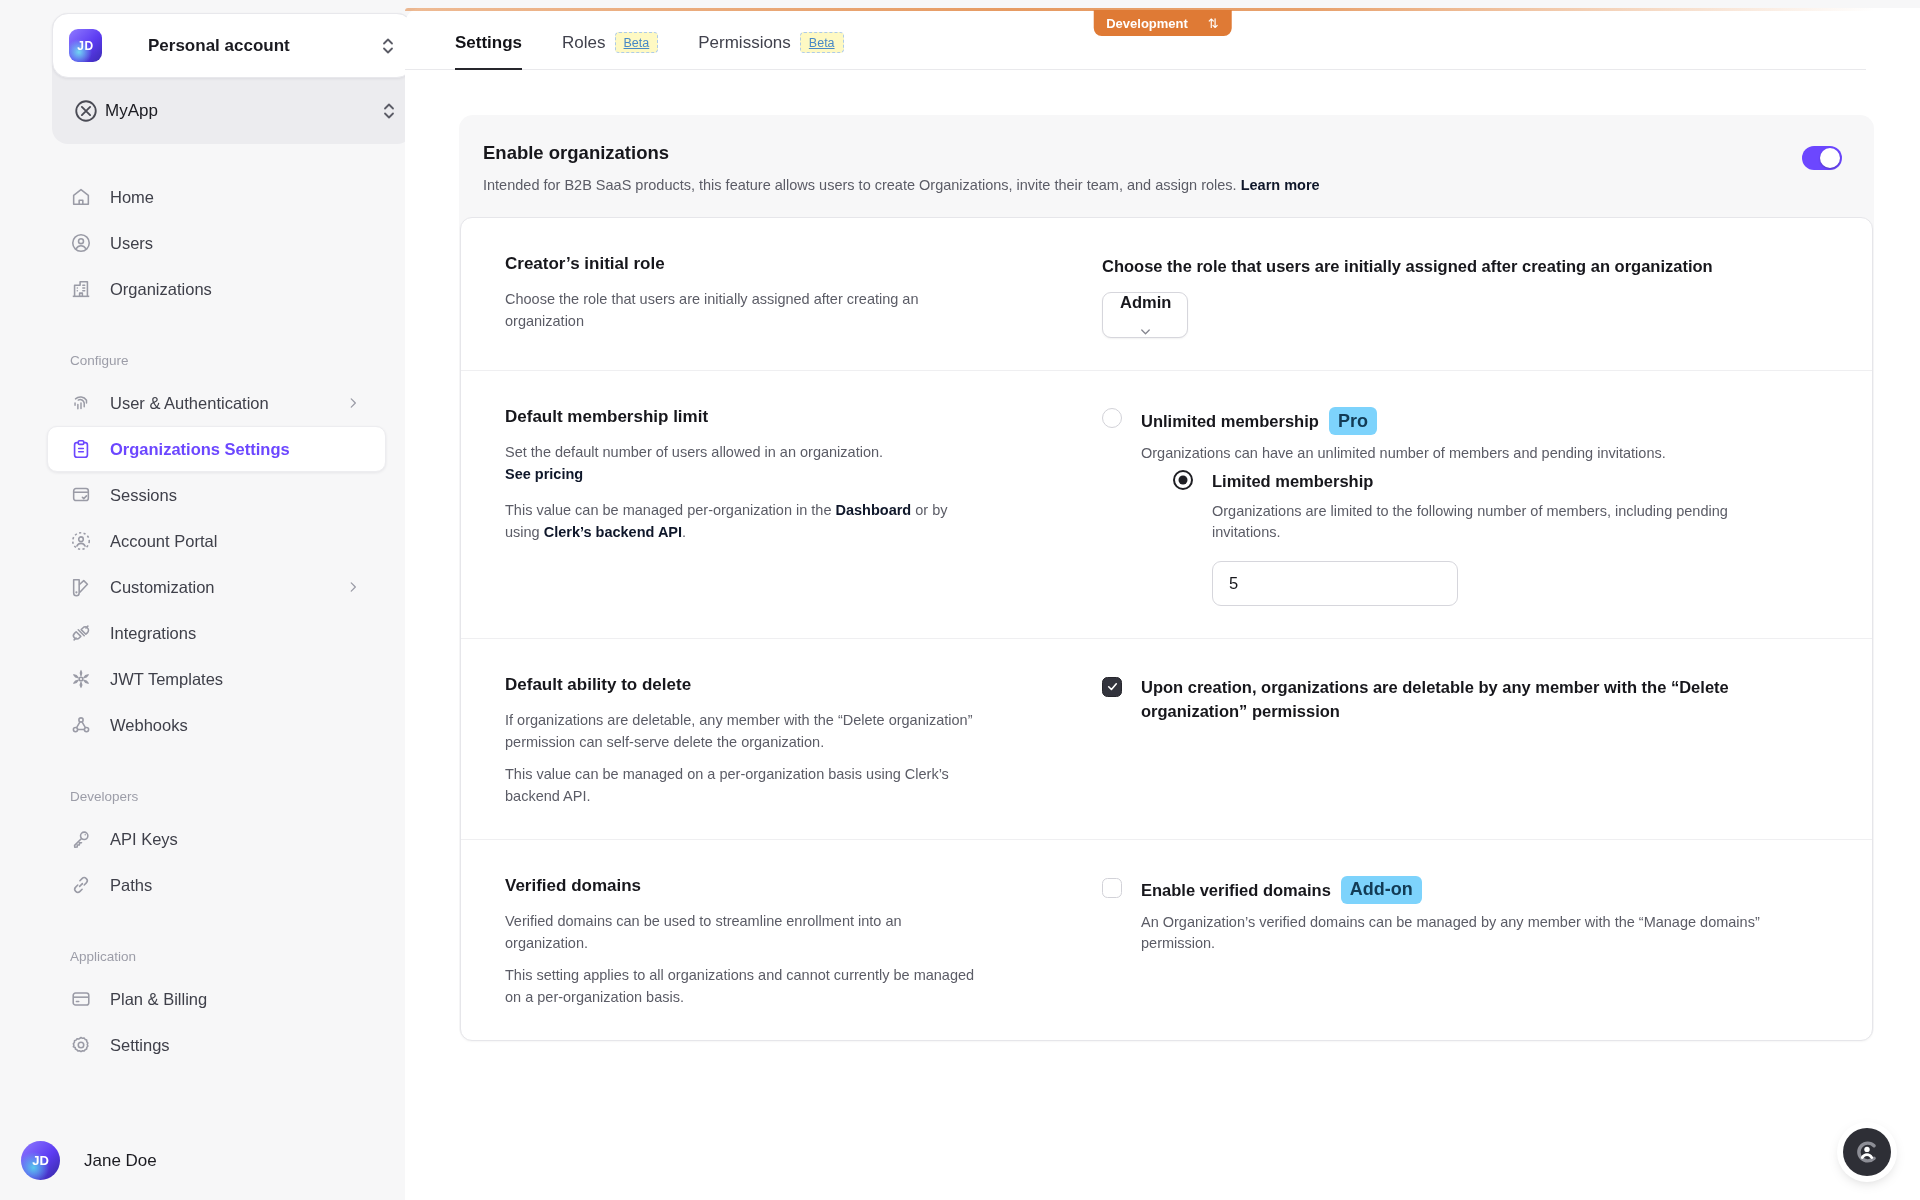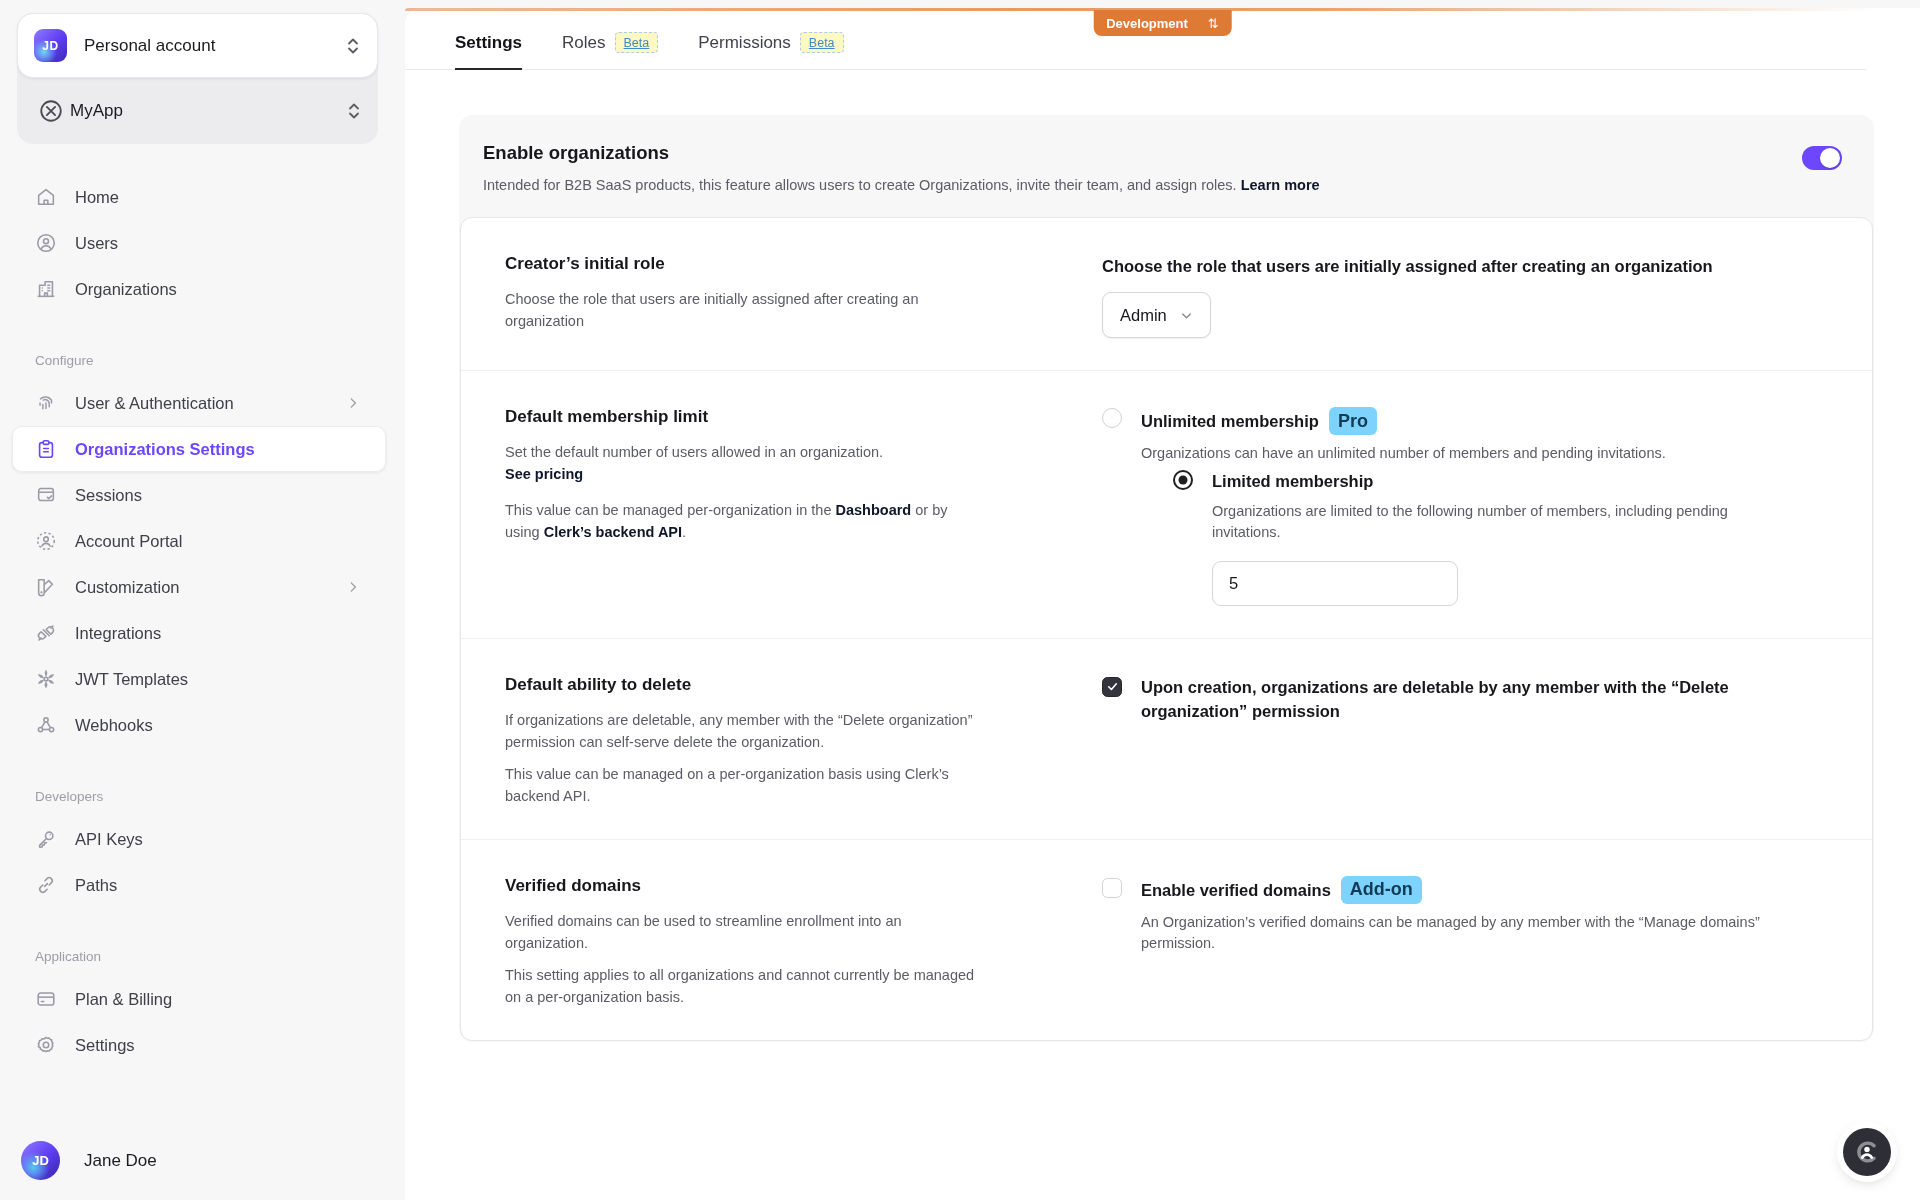--- a/index.html
+++ b/index.html
@@ -8,38 +8,39 @@
     font-family:"Liberation Sans", sans-serif;
     background:#f7f7f8;
     color:#17171c;
     overflow:hidden;
     position:relative;
   }
   
   .sidebar {
     position:absolute; left:0; top:0; width:405px; height:1200px;
     background:#f7f7f8;
+    padding-left:35px;
   }
   .switcher {
     margin:13px 0 0 17px; width:361px;
     background:#ececef; border-radius:16px;
   }
   .account-row {
     height:65px; background:#ffffff; border:1px solid #e8e8ec; border-radius:16px;
     box-shadow:0 1px 3px rgba(20,20,40,.07);
     display:flex; align-items:center; padding:0 16px 0 16px; gap:17px; cursor:pointer;
   }
   .avatar-sq {
     width:33px; height:33px; border-radius:9px; flex:0 0 auto;
     background:radial-gradient(circle at 30% 70%, #6fd6f2 0%, rgba(111,214,242,0) 40%),
                linear-gradient(135deg,#8f7bff 0%, #5d3cf2 55%, #3b2bb4 100%);
     color:#fff; font-size:12px; font-weight:700; display:flex; align-items:center; justify-content:center;
     letter-spacing:.5px;
   }
-  .account-label { font-size:17px; font-weight:400; color:#1b1b21; flex:1; }
+  .account-label { font-size:17px; font-weight:700; color:#1b1b21; flex:1;margin-left:29px; }
   .app-row {
     height:66px; display:flex; align-items:center; padding:0 16px 0 21px; gap:6px; cursor:pointer;
   }
   .app-label { font-size:17px; font-weight:500; color:#1b1b21; flex:1; }
   .updown { color:#5b5c66; flex:0 0 auto; display:flex; }
   .nav { padding:30px 0 0 0; }
   .nav-item {
     height:46px; display:flex; align-items:center; gap:18px;
     padding-left:35px; margin:0 19px 0 0; font-size:16.5px; color:#3f404a; cursor:pointer;
   }
@@ -126,22 +127,22 @@
     padding:36px 44px 32px 44px;
   }
   .row + .row { border-top:1px solid #efeff1; }
   .row-title { font-size:17px; font-weight:600; color:#17171c; }
   .row-desc { font-size:14.5px; color:#5b5c66; line-height:22px; margin-top:14px; }
   .row-desc.tight { margin-top:10px; }
   .r-label { font-size:16.5px; font-weight:600; color:#17171c; line-height:24px; }
   .select-btn {
     margin-top:14px; display:inline-flex; align-items:center; gap:12px;
     height:46px; padding:0 16px 0 17px; background:#fff;
-    border:1px solid #d6d6dc; border-radius:9px; font-size:16.5px; font-weight:400; color:#17171c;
-    box-shadow:0 1px 2px rgba(0,0,0,.06); cursor:pointer;
+    border:1px solid #d6d6dc; border-radius:9px; font-size:16.5px; font-weight:700; color:#17171c;
+    box-shadow:0 1px 2px rgba(0,0,0,.06); cursor:pointer;flex-direction:column;
   }
   .select-btn .cd { color:#84858f; display:flex; }
   .choice { display:flex; gap:19px; }
   .choice + .choice { margin-top:4px;justify-content:center; }
   .radio {
     width:20px; height:20px; border-radius:50%; flex:0 0 auto; margin-top:1px;
     border:1.5px solid #d2d2d8; background:#fff; cursor:pointer; position:relative;
   }
   .radio.checked { border:2.5px solid #1f1f24; }
   .radio.checked::after {

